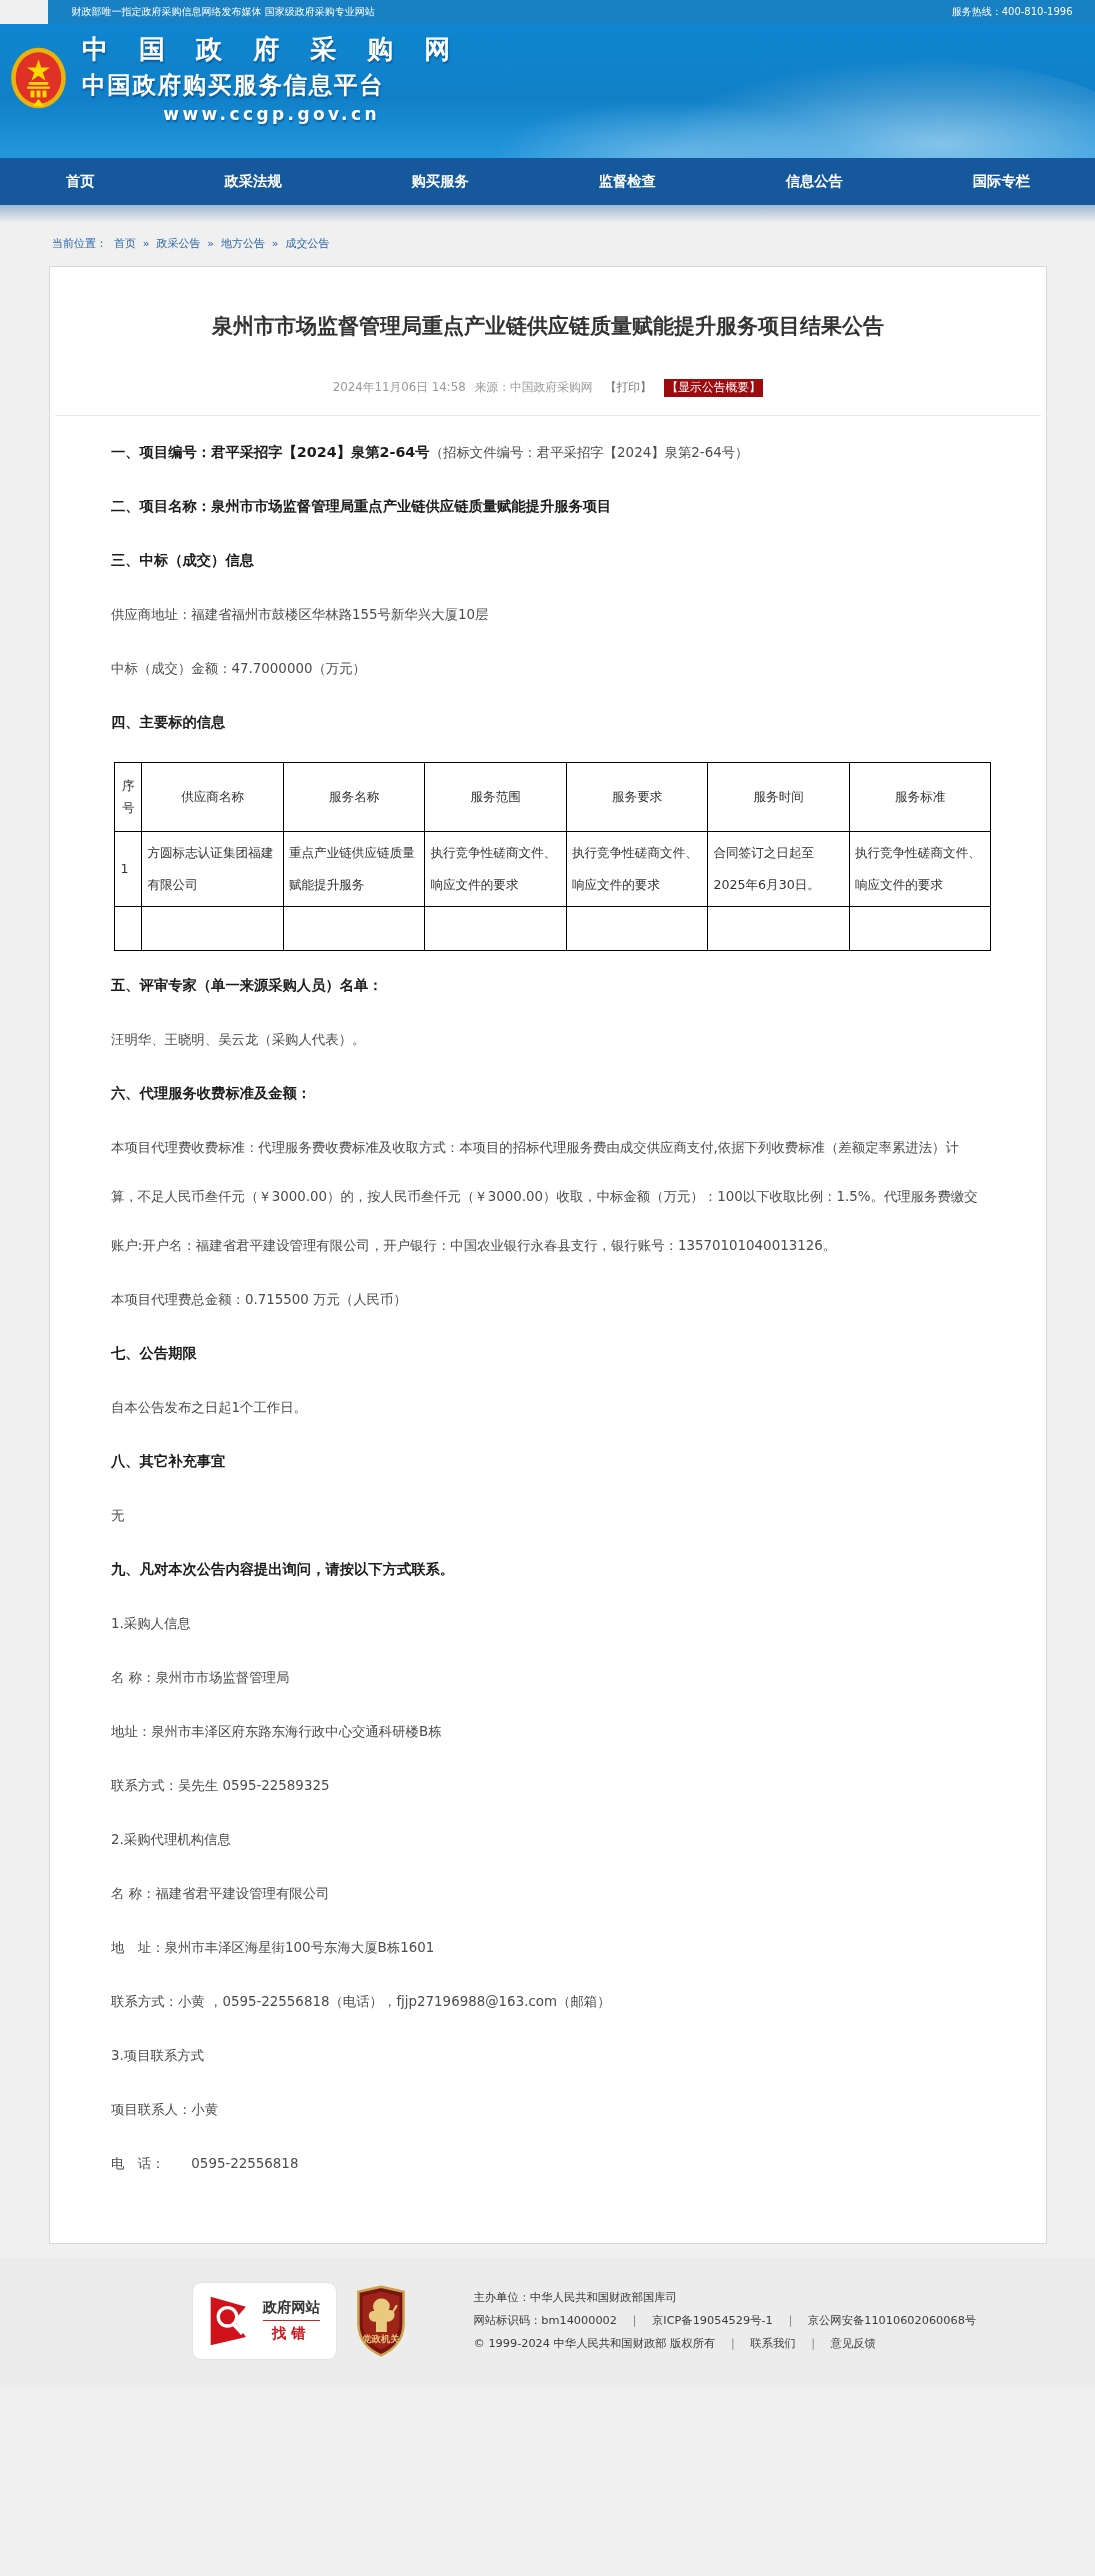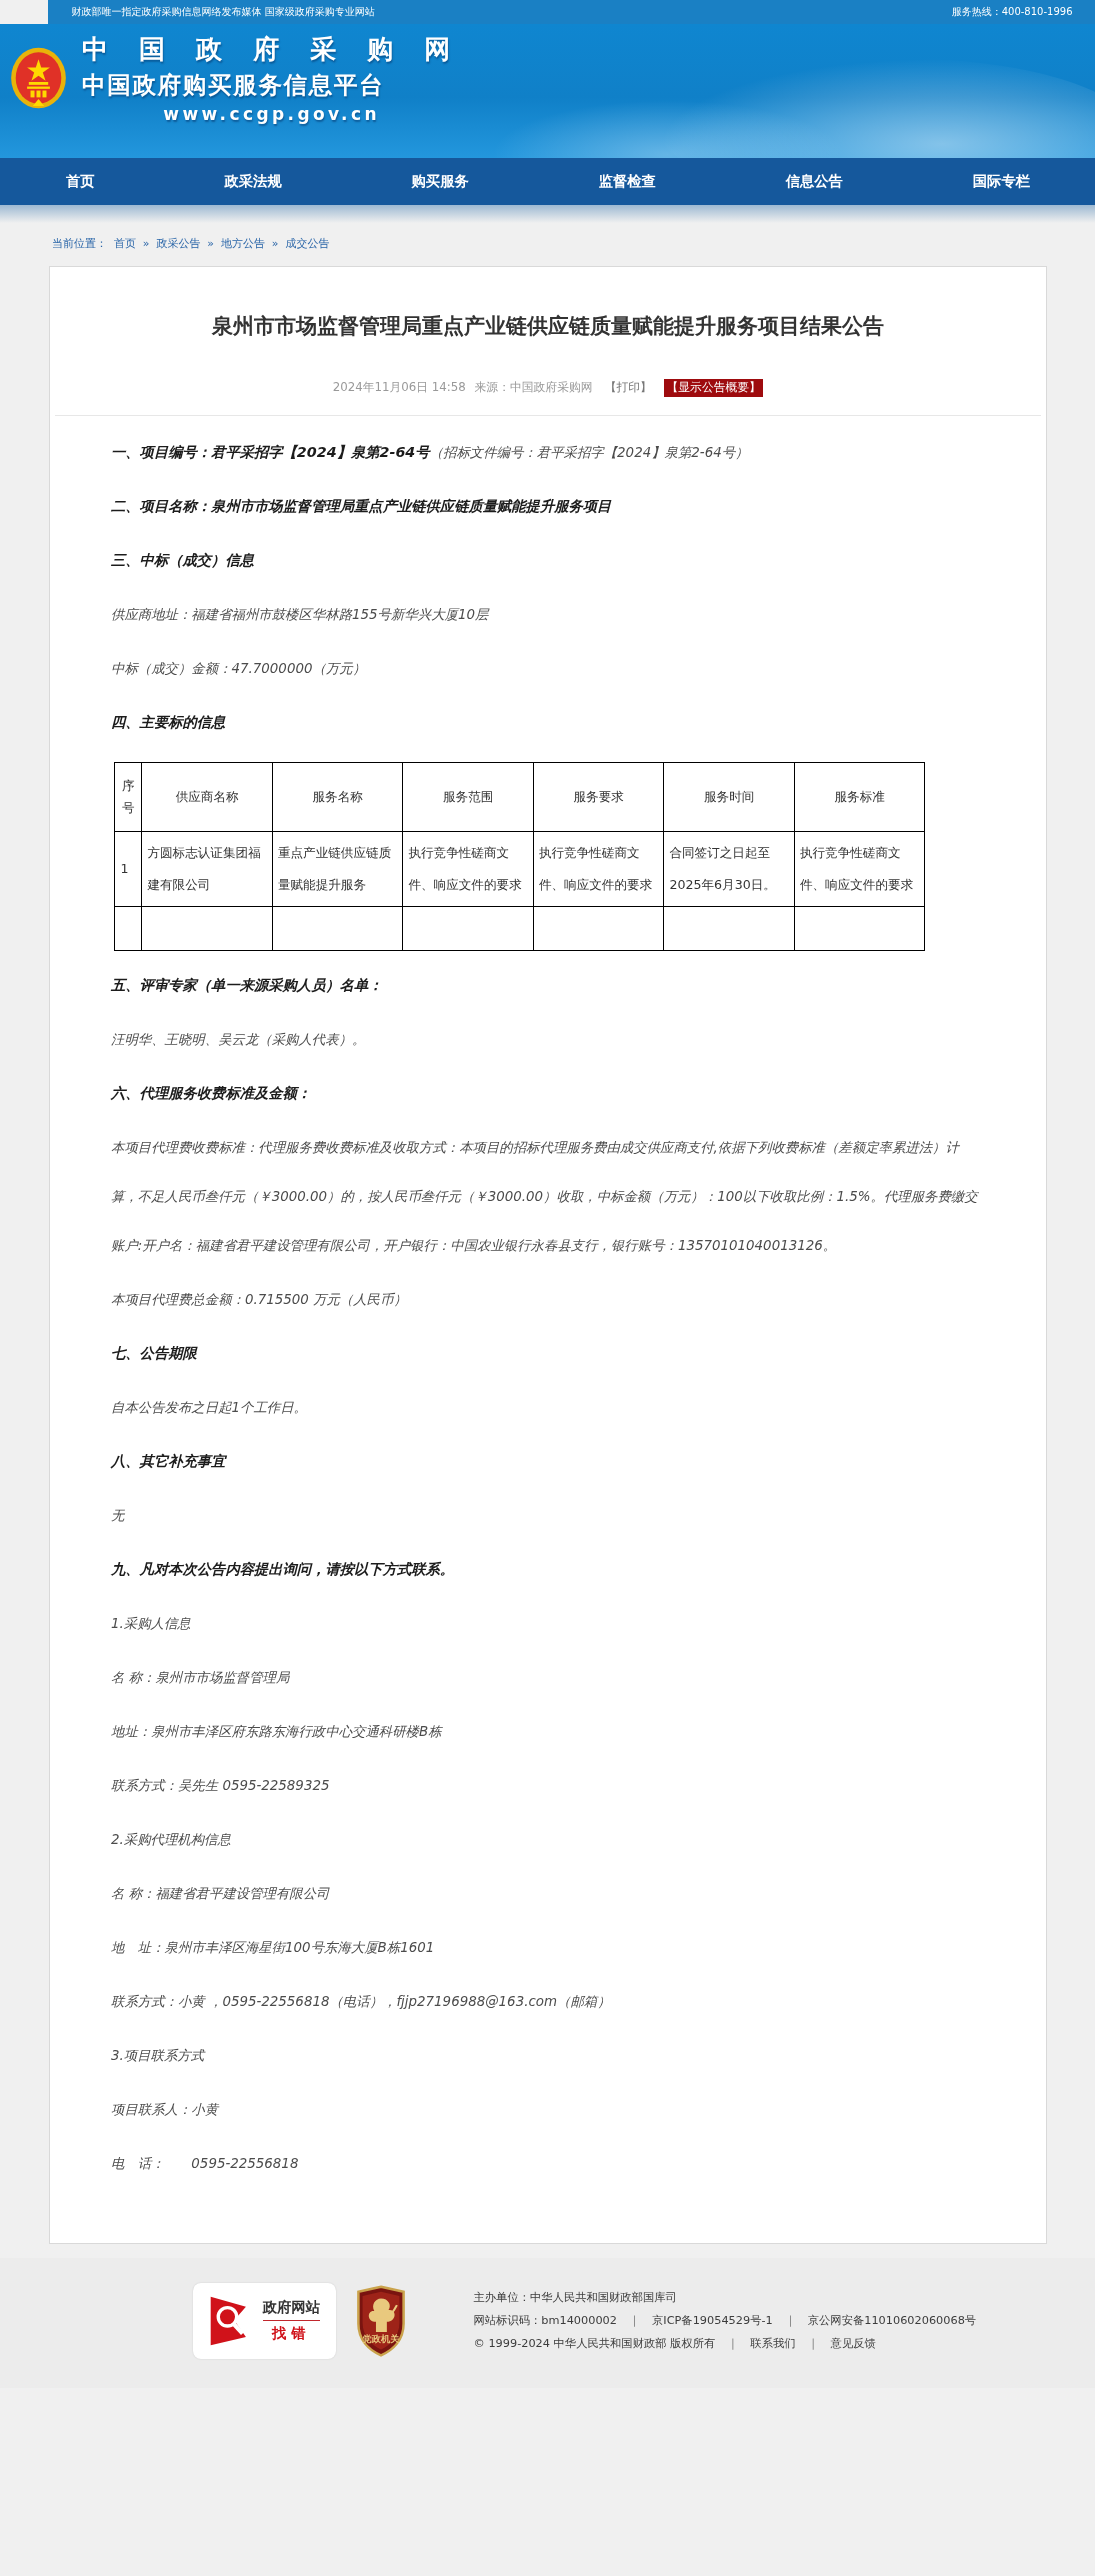--- a/index.html
+++ b/index.html
@@ -38,26 +38,26 @@
   
   .panel { margin:0 49px; background:#fff; border:0.8px solid #d9d9d9; padding:35px 22px 50px; }
   .art-title { text-align:center; font-size:21px; font-weight:bold; color:#333; line-height:29px; margin:10px 0 25px; }
   .art-meta { text-align:center; font-size:11.8px; color:#999;margin-top:38px; }
   .art-meta .src { margin:0 5px; }
   .art-meta .print { color:#777; cursor:pointer; margin:0 3.4px; }
   .badge-red { display:inline-block; background:#9e0b0e; color:#fff; padding:0.8px 2.5px; margin-left:5px; cursor:pointer; }
   .divider { border-bottom:0.8px solid #e7e7e7; margin:18.5px -17px 11.8px; }
 
   .art-body { padding:0 39px; }
-  .art-body p { font-size:13.4px; line-height:49px; margin:5px 0; color:#4c4c4c;font-style:italic; }
+  .art-body p { font-size:13.4px; line-height:49px; margin:5px 0; color:#4c4c4c; }
   .art-body p.hd { font-weight:bold; color:#1c1c1c; font-size:14.3px; }
   .art-body p.hd .normal { font-weight:normal; color:#4c4c4c; font-size:13.4px; }
 
   
-  table.bid { border-collapse:collapse; border:1.7px solid #000; margin:15px 0 10px 3.4px; width:811px; table-layout:fixed; }
+  table.bid { border-collapse:collapse; border:1.7px solid #000; margin:15px 0 10px 3.4px; width:877px; table-layout:fixed; }
   table.bid th, table.bid td { border:0.8px solid #000; font-size:12.6px; color:#333; font-weight:normal; padding:5px 5px; }
   table.bid th { text-align:center; height:69px; line-height:22px; }
   table.bid td { vertical-align:middle; line-height:32px; }
   table.bid .c-idx { width:27px; }
   tr.empty-row td { height:44px; }
 
   
   .footer-gap { height:13.4px; }
   .footer { background:#ececec; padding:25px 0 29px; display:flex; align-items:center; }
   .badges { display:flex; align-items:center; margin-left:193px; }

